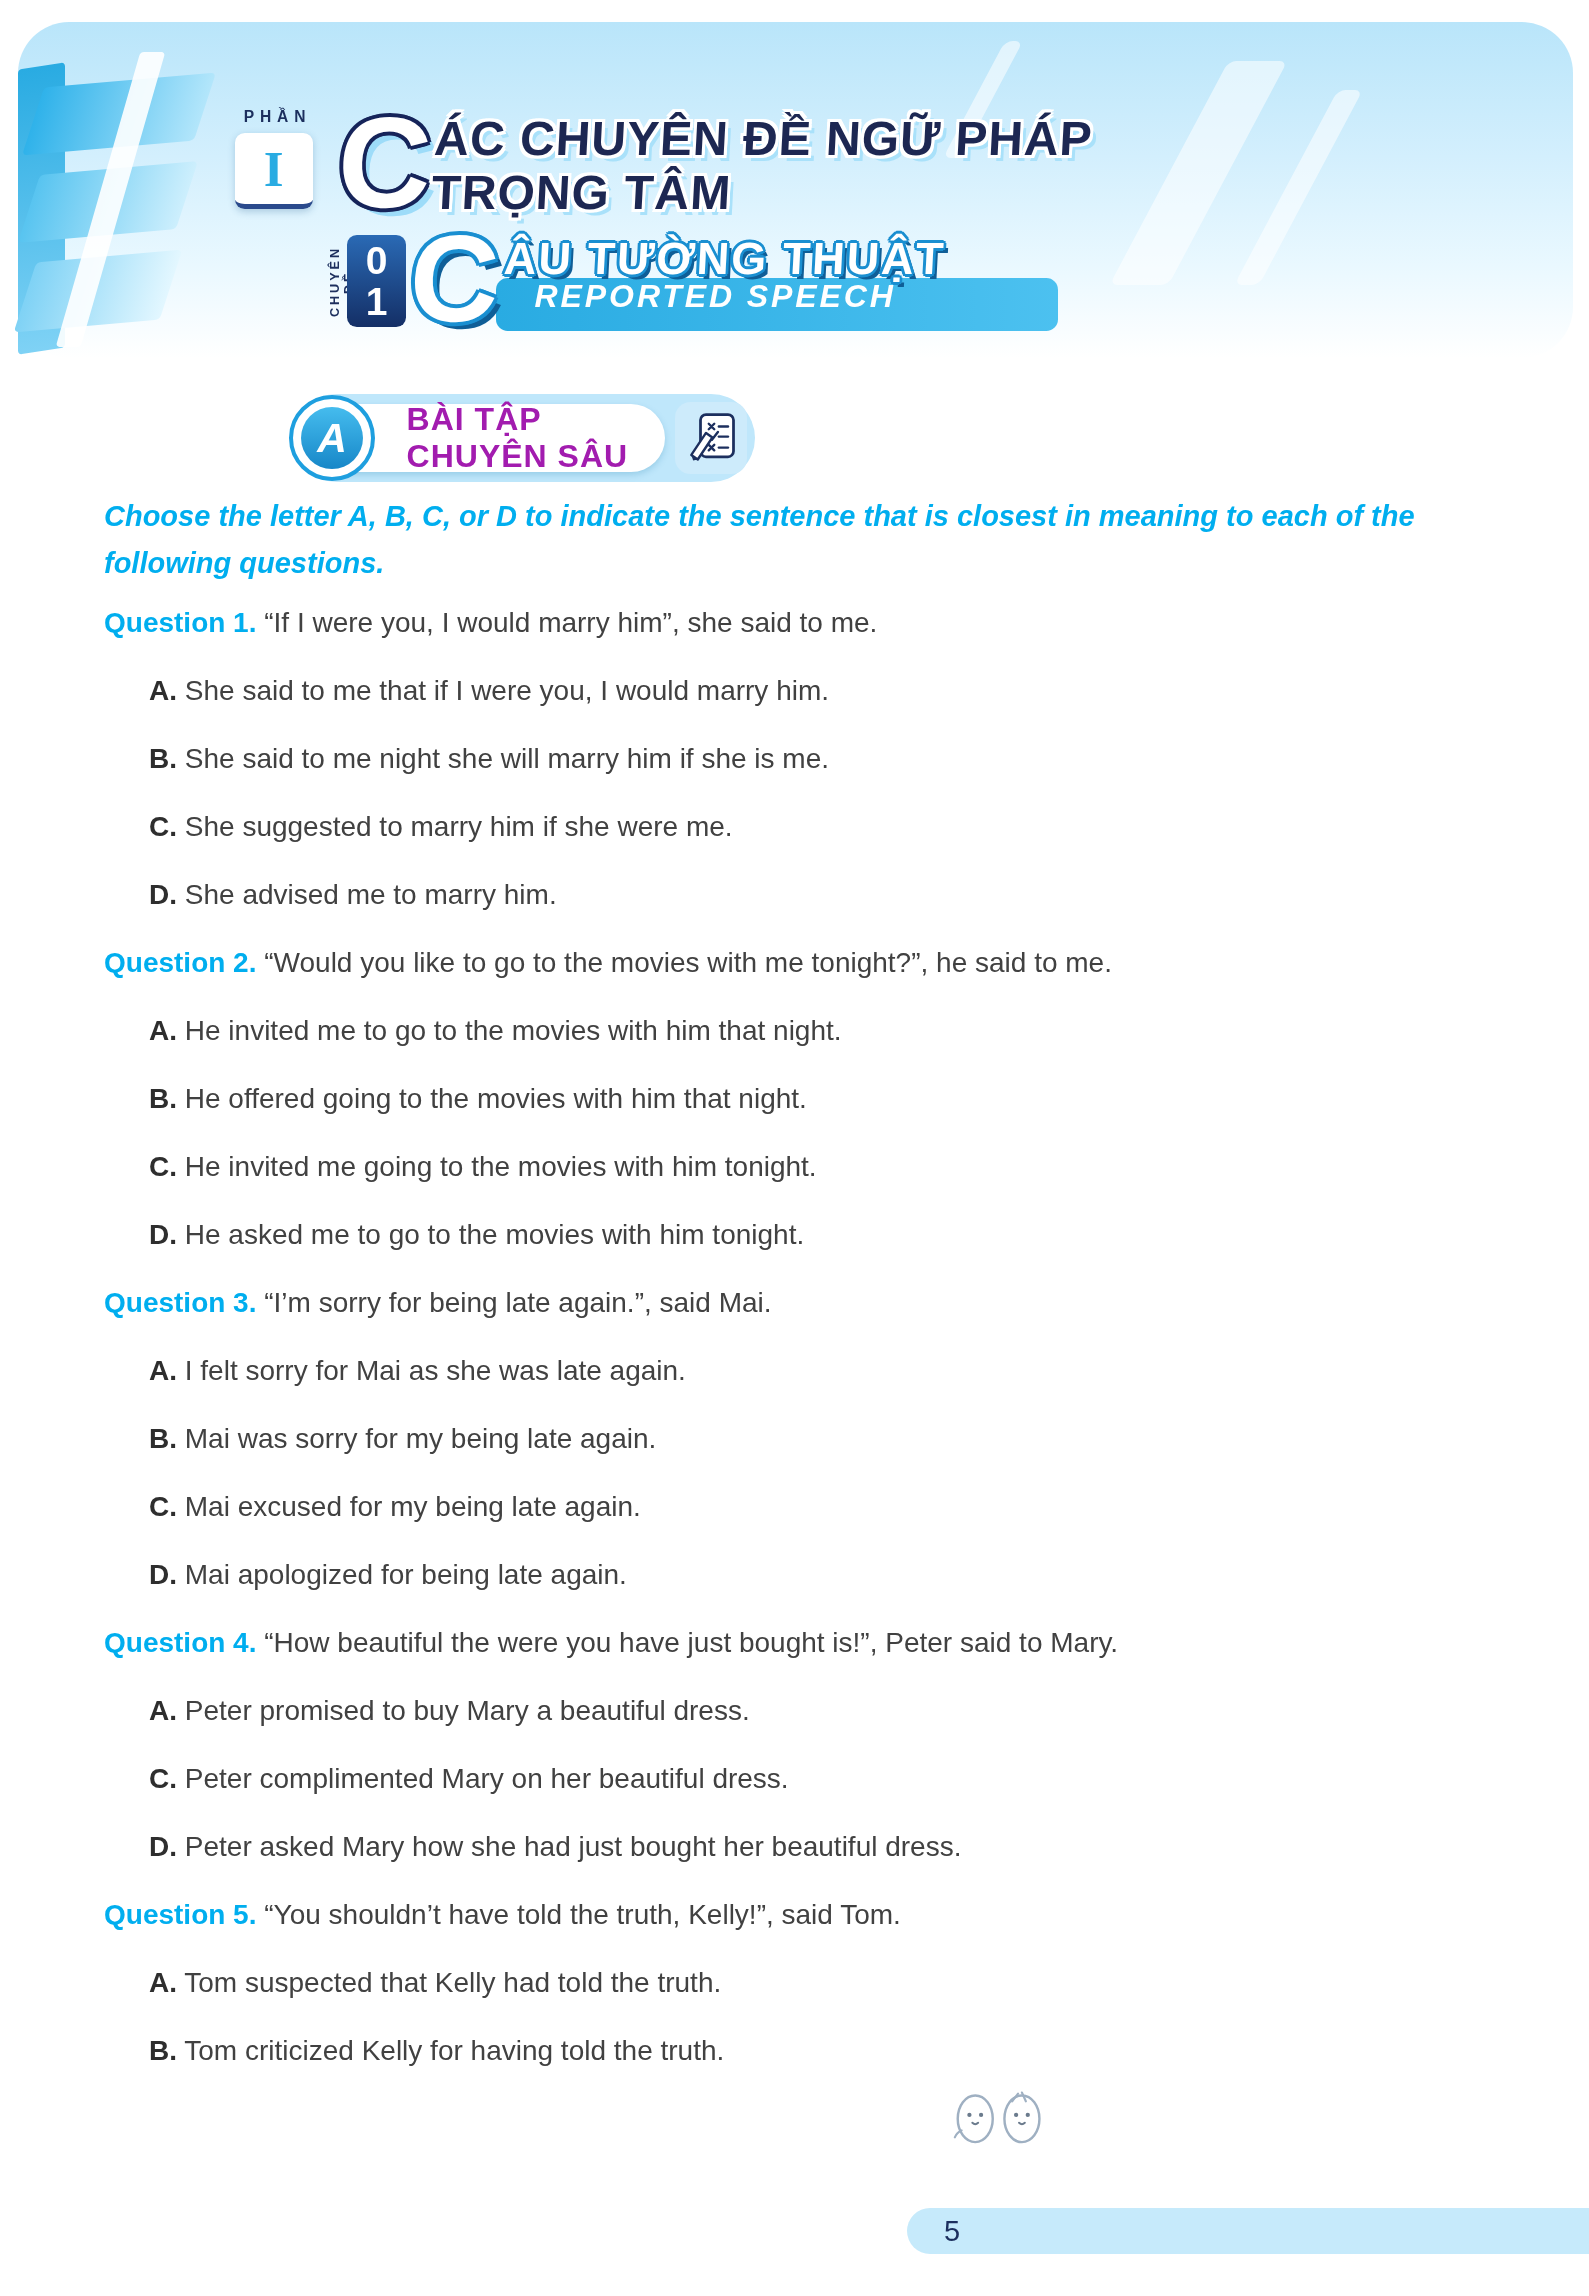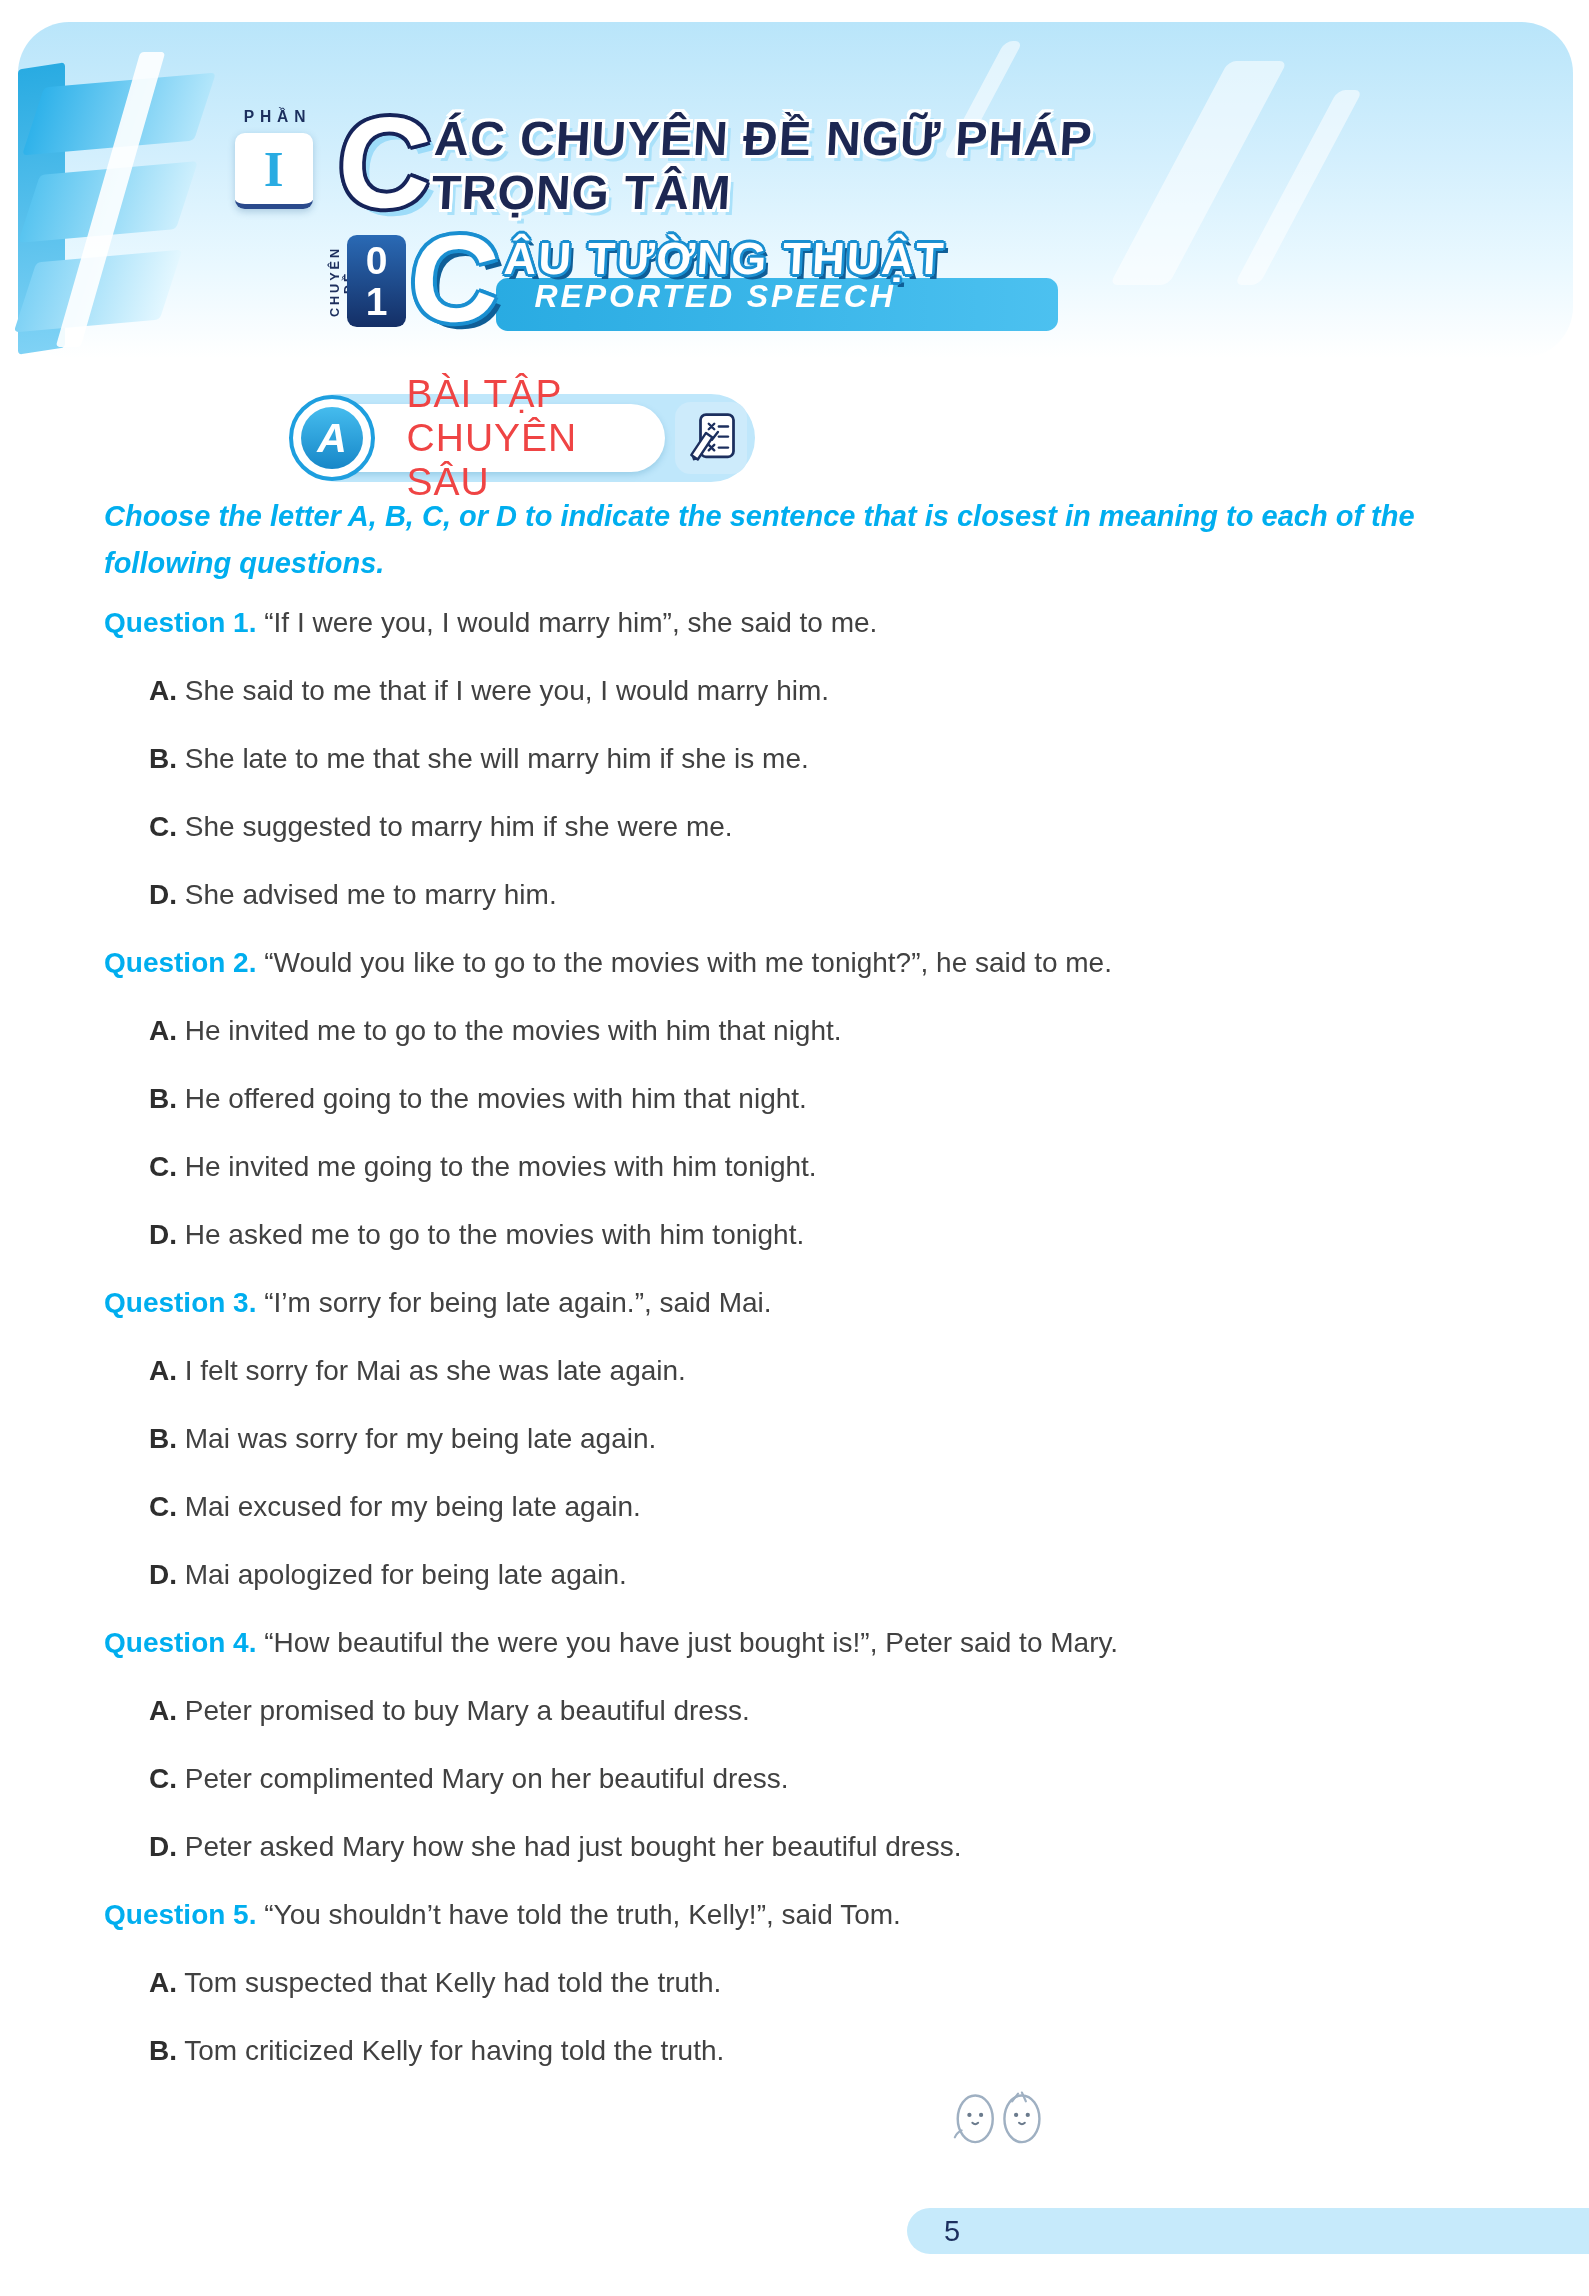--- a/index.html
+++ b/index.html
@@ -64,21 +64,21 @@
     background:linear-gradient(90deg,#29abe2,#4cc1f0); border-radius:11.7px; z-index:1;
     display:flex; align-items:flex-start; padding-left:39px;
     color:#ffffff; font-style:italic; font-weight:bold; font-size:32px; letter-spacing:2.9px; }
 
   
   .sectionA { position:absolute; left:293px; top:394px; width:462px; height:88px; }
   .sectionA .outer { position:absolute; inset:0; background:#bfe7fb; border-radius:44px; }
   .sectionA .inner { position:absolute; left:15.6px; top:9.8px; right:90px; bottom:9.8px; background:#ffffff;
     border-radius:34px; box-shadow:0 2.9px 5.9px rgba(41,130,180,.25);
     display:flex; align-items:center; padding-left:98px;
-    font-weight:400; font-size:39px; color:#ef4444; letter-spacing:1px; }
+    font-weight:700; font-size:32px; color:#a21caf; letter-spacing:1px; }
   .badge-a { position:absolute; left:-3.9px; top:1px; width:86px; height:86px; border-radius:50%;
     background:#ffffff; border:4.9px solid #1e9fdf; display:flex; align-items:center; justify-content:center; }
   .badge-a-inner { width:62px; height:62px; border-radius:50%;
     background:linear-gradient(180deg,#45bcee,#1787c8);
     display:flex; align-items:center; justify-content:center;
     color:#ffffff; font-weight:900; font-size:41px; font-style:italic; }
   .icon-box { position:absolute; right:7.8px; top:7.8px; width:72px; height:72px; border-radius:15.6px;
     background:#cdebfb; display:flex; align-items:center; justify-content:center; }
 
   
@@ -162,21 +162,21 @@
         <path d="M8 49 l2 6 5 -1 z" fill="#1c2f5e"></path>
       </svg>
     </div>
   </div>
 
   <div class="content">
     <div class="instruction">Choose the letter A, B, C, or D to indicate the sentence that is closest in meaning to each of the following questions.</div>
     <div class="questions">
         <div class="qline"><span class="qnum">Question 1.</span><span> “If I were you, I would marry him”, she said to me.</span></div>
         <div class="qline opt"><span class="optletter">A.</span><span> She said to me that if I were you, I would marry him.</span></div>
-        <div class="qline opt"><span class="optletter">B.</span><span> She late to me that she will marry him if she is me.</span></div>
+        <div class="qline opt"><span class="optletter">B.</span><span> She said to me night she will marry him if she is me.</span></div>
         <div class="qline opt"><span class="optletter">C.</span><span> She suggested to marry him if she were me.</span></div>
         <div class="qline opt"><span class="optletter">D.</span><span> She advised me to marry him.</span></div>
         <div class="qline"><span class="qnum">Question 2.</span><span> “Would you like to go to the movies with me tonight?”, he said to me.</span></div>
         <div class="qline opt"><span class="optletter">A.</span><span> He invited me to go to the movies with him that night.</span></div>
         <div class="qline opt"><span class="optletter">B.</span><span> He offered going to the movies with him that night.</span></div>
         <div class="qline opt"><span class="optletter">C.</span><span> He invited me going to the movies with him tonight.</span></div>
         <div class="qline opt"><span class="optletter">D.</span><span> He asked me to go to the movies with him tonight.</span></div>
         <div class="qline"><span class="qnum">Question 3.</span><span> “I’m sorry for being late again.”, said Mai.</span></div>
         <div class="qline opt"><span class="optletter">A.</span><span> I felt sorry for Mai as she was late again.</span></div>
         <div class="qline opt"><span class="optletter">B.</span><span> Mai was sorry for my being late again.</span></div>

